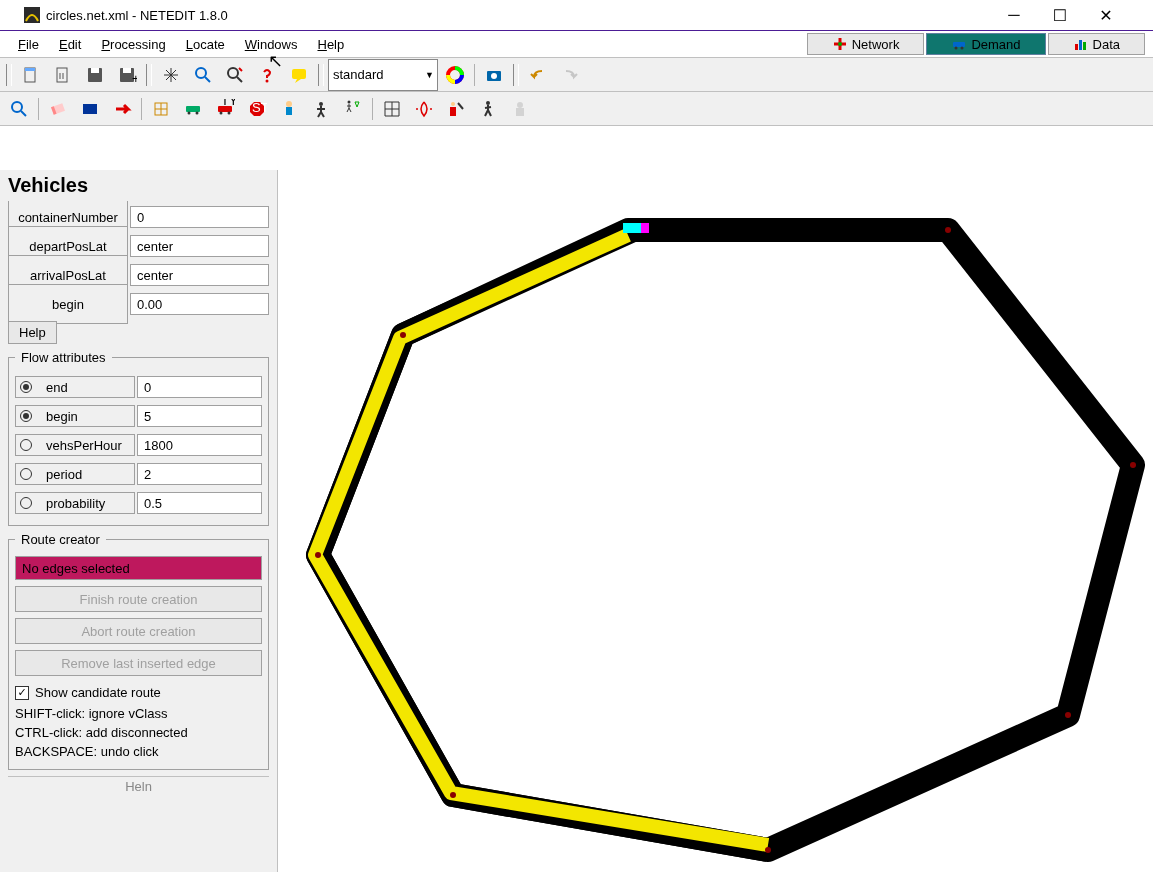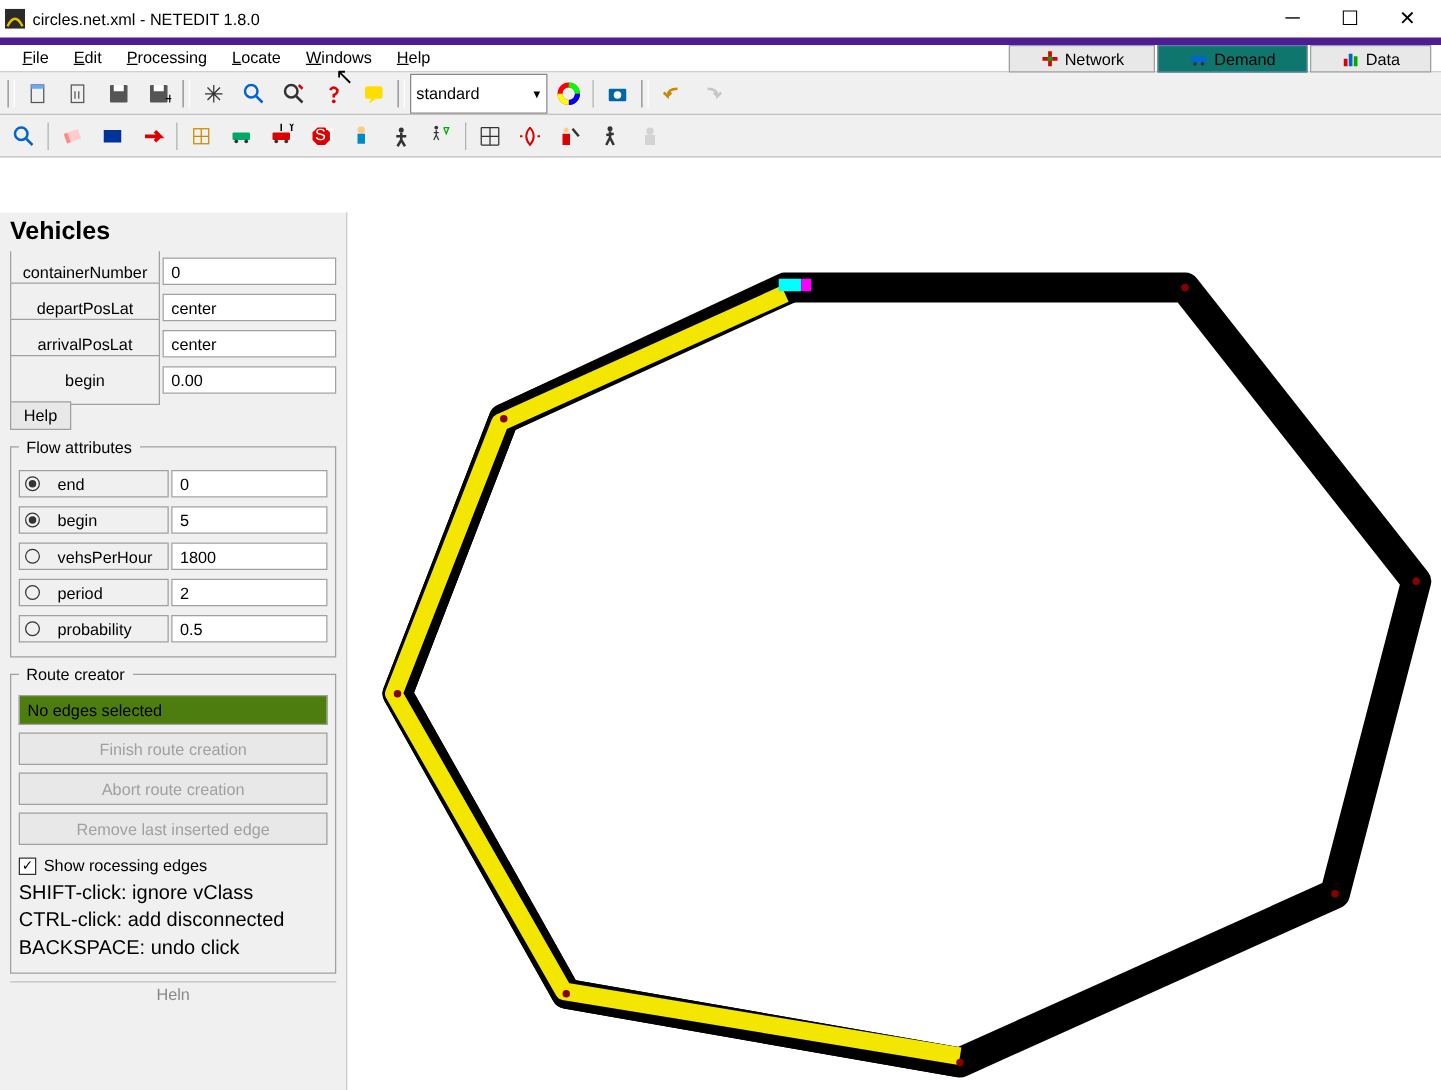--- a/index.html
+++ b/index.html
@@ -1,26 +1,26 @@
 <!DOCTYPE html>
 <html><head>
 <meta charset="utf-8">
 <style>
 * { box-sizing: border-box; margin: 0; padding: 0; font-family: "Segoe UI", Tahoma, sans-serif; font-size: 13px; }
 body { background: #fff; width: 1153px; height: 872px; overflow: hidden; position: relative; }
 
 
-.titlebar { height: 30px; background: #fff; display: flex; align-items: center; padding: 0 4px; }
+.titlebar { height: 30px; background: #fff; display: flex; align-items: center; padding: 0 24px; }
 .titlebar .app-icon { width: 16px; height: 16px; margin-right: 6px; }
 .titlebar .title { flex: 1; color: #000; font-size: 13px; }
 .titlebar .win-controls { display: flex; gap: 0; }
 .titlebar .win-btn { width: 46px; height: 30px; display: flex; align-items: center; justify-content: center; font-size: 16px; }
 
 
-.menubar { height: 28px; display: flex; border-top: 6px solid #4c1d95; border-bottom: 1px solid #c0c0c0; padding: 0 8px; gap: 0; }
+.menubar { height: 28px; display: flex; align-items: center; border-top: 1px solid #4c1d95; border-bottom: 1px solid #c0c0c0; padding: 0 8px; gap: 0; }
 .menubar .menu-item { padding: 2px 10px; cursor: default; }
 .menubar .menu-item u { text-decoration: underline; }
 .menubar .spacer { flex: 1; }
 .menubar .mode-btn { display: flex; align-items: center; gap: 4px; padding: 10px 24px; border: 1px solid #a0a0a0; background: #e8e8e8; height: 22px; margin-left: 2px; }
 .menubar .mode-btn.active { background: #0f766e; border-color: #6080a0; }
 .menubar .mode-btn svg { width: 16px; height: 16px; }
 
 
 .toolbar { height: 34px; display: flex; align-items: center; border-bottom: 1px solid #c0c0c0; padding: 0 4px; gap: 2px; background: #f0f0f0; }
 .toolbar .tool-btn { width: 30px; height: 28px; display: flex; align-items: center; justify-content: center; border: 1px solid transparent; }
@@ -50,24 +50,24 @@
 .row .label-box { width: 120px; border: 1px solid #a0a0a0; height: 40px; display: flex; align-items: center; justify-content: center; background: #f0f0f0; font-size: 13px; padding: 0 6px; }
 .row .value-box { flex: 1; border: 1px solid #a0a0a0; height: 22px; background: #fff; padding: 0 6px; font-size: 13px; display: flex; align-items: center; }
 .row .radio-box { width: 120px; border: 1px solid #a0a0a0; height: 22px; display: flex; align-items: center; background: #f0f0f0; font-size: 13px; padding: 0 4px; gap: 14px; }
 .row .radio-sym { width: 12px; height: 12px; border-radius: 50%; border: 1px solid #333; display: flex; align-items: center; justify-content: center; }
 .row .radio-sym.on::after { content: ""; width: 6px; height: 6px; background: #333; border-radius: 50%; }
 fieldset { border: 1px solid #a0a0a0; padding: 6px; margin: 6px 0; }
 legend { font-size: 13px; padding: 0 6px; }
 .btn { border: 1px solid #a0a0a0; background: #e8e8e8; padding: 3px 10px; font-size: 13px; cursor: default; display: inline-flex; align-items: center; justify-content: center; }
 .btn.wide { width: 100%; margin: 3px 0; height: 26px; }
 .btn.disabled { color: #a0a0a0; }
-.static-box { border: 1px solid #a0a0a0; background: #4d7c0f; padding: 3px 6px; font-size: 13px; margin: 3px 0; height: 24px; display: flex; align-items: center; }
+.static-box { border: 1px solid #a0a0a0; background: #be185d; padding: 3px 6px; font-size: 13px; margin: 3px 0; height: 24px; display: flex; align-items: center; }
 .checkbox-row { display: flex; align-items: center; gap: 6px; margin: 6px 0; font-size: 13px; }
 .check-sym { width: 14px; height: 14px; border: 1px solid #333; background: #fff; display: flex; align-items: center; justify-content: center; font-size: 11px; }
-.hint { font-size: 16px; margin: 4px 0; }
+.hint { font-size: 13px; margin: 4px 0; }
 .help-bottom { text-align: center; color: #888; border-top: 1px solid #c0c0c0; margin-top: 6px; padding-top: 2px;}
 
 .canvas { flex: 1; background: #fff; position: relative; overflow: hidden; }
 .canvas svg { position: absolute; top: 0; left: 0; }
 .scale { position: absolute; left: 10px; bottom: 10px; font-size: 14px; }
 .scale .bar { height: 8px; border-left: 2px solid #000; border-right: 2px solid #000; border-bottom: 2px solid #000; width: 60px; margin-top: 2px;}
 .scale .labels { display: flex; justify-content: space-between; width: 64px; }
 .cursor-overlay { position: absolute; left: 268px; top: 50px; font-size: 18px; pointer-events: none;}
 </style>
 </head>
@@ -375,21 +375,21 @@
       </fieldset>
 
       <fieldset>
         <legend>Route creator</legend>
         <div class="static-box">No edges selected</div>
         <div class="btn wide disabled">Finish route creation</div>
         <div class="btn wide disabled">Abort route creation</div>
         <div class="btn wide disabled">Remove last inserted edge</div>
         <div class="checkbox-row">
           <span class="check-sym">✓</span>
-          <span>Show rocessing edges</span>
+          <span>Show candidate route</span>
         </div>
         <div class="hint">SHIFT-click: ignore vClass</div>
         <div class="hint">CTRL-click: add disconnected</div>
         <div class="hint">BACKSPACE: undo click</div>
       </fieldset>
       <div class="help-bottom">Heln</div>
     </div>
   </div>
 
   <div class="canvas">

